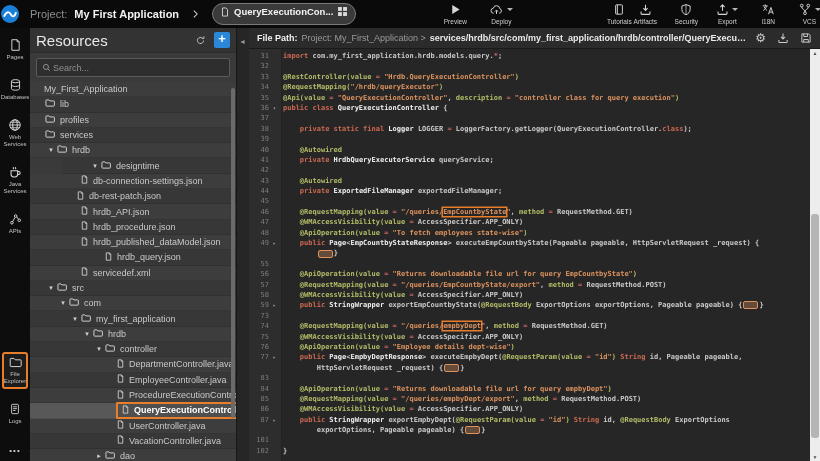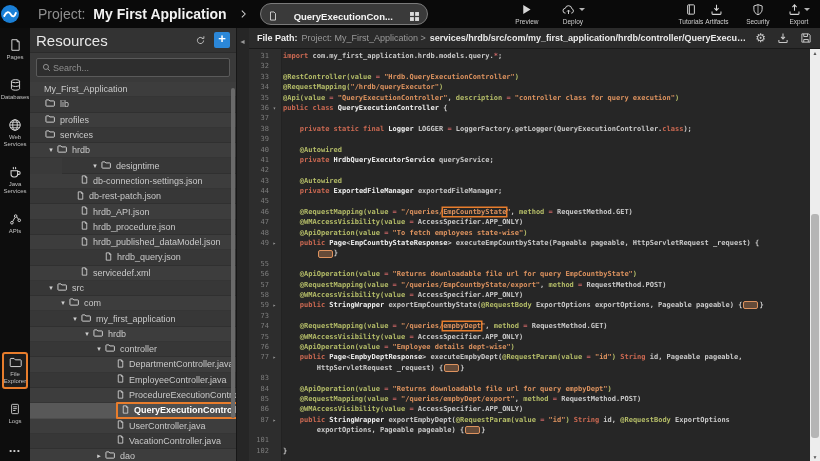--- a/index.html
+++ b/index.html
@@ -3,25 +3,25 @@
 <meta charset="utf-8">
 <style>
   html,body{margin:0;padding:0;background:#000;width:820px;height:461px;overflow:hidden;
     font-family:"Liberation Sans",sans-serif;-webkit-font-smoothing:antialiased}
   .app{width:820px;height:461px;display:flex;flex-direction:column;background:#0a0a0a;position:relative}
   .ic{display:inline-flex;align-items:center;justify-content:center;color:#d6d6d6}
   .ic svg{display:block}
   
   .topbar{height:28px;display:flex;align-items:center;background:#0a0a0a;flex:0 0 28px;padding-right:6px}
   .logo{width:30px;display:flex;justify-content:center;align-items:center}
-  .proj{margin-left:18px;font-size:14px;white-space:nowrap}
+  .proj{margin-left:10px;font-size:11px;white-space:nowrap}
   .proj .plab{color:#8f8f8f}
   .proj .pname{color:#f2f2f2;font-weight:bold;margin-left:4px}
   .chev{margin:0 12px;color:#cfcfcf}
-  .tab{display:flex;align-items:flex-end;gap:16px;border:1px solid #7a7a7a;border-radius:11px;
+  .tab{display:flex;align-items:flex-start;gap:4px;border:1px solid #7a7a7a;border-radius:11px;
     background:#3a3a3a;padding:2px 7px;height:16px;cursor:pointer}
   .tab .tlabel{color:#f5f5f5;font-size:9.5px;font-weight:bold;white-space:nowrap}
   .tbgroup{display:flex;align-items:flex-start}
   .tbgroup.left{margin-left:86px;gap:20px}
   .tbgroup.right{margin-left:auto;gap:15px}
   .tbtn{display:flex;flex-direction:column;align-items:center;cursor:pointer;min-width:26px}
   .tbtn .irow{display:flex;align-items:center;height:13px}
   .tbtn .tblabel{font-size:6.5px;color:#cfcfcf;margin-top:2px;white-space:nowrap}
   .caret{width:0;height:0;border:3px solid transparent;border-top-color:#b5b5b5;margin-left:3px;margin-top:3px}
   #btn-tutorials{margin-left:72px}

